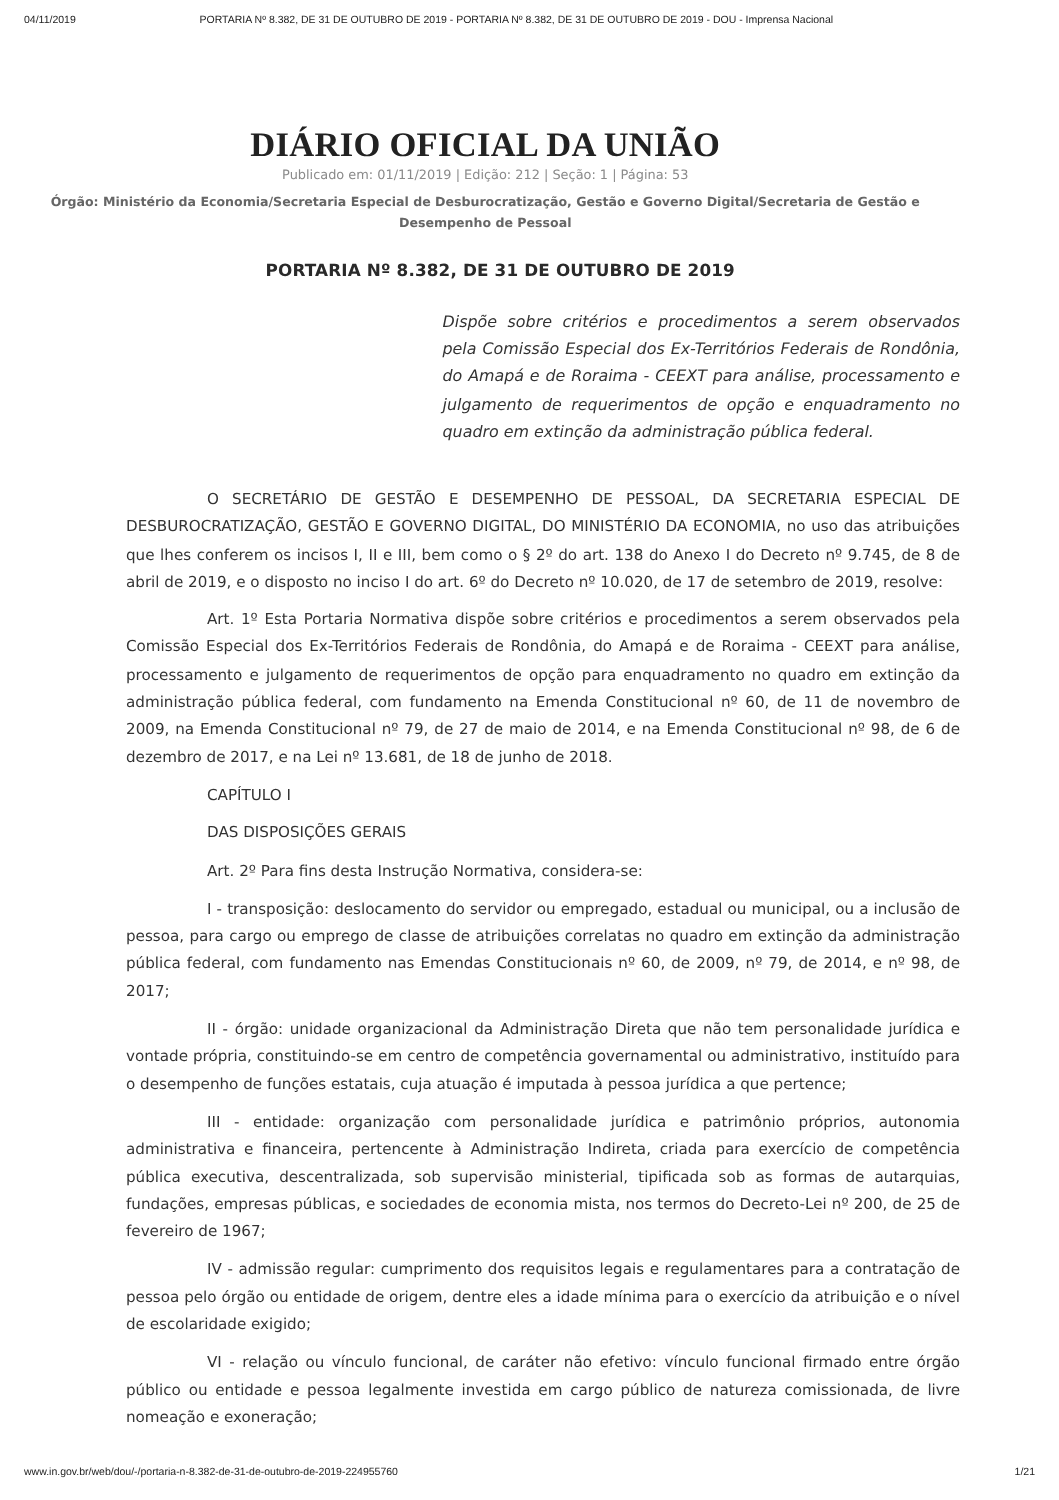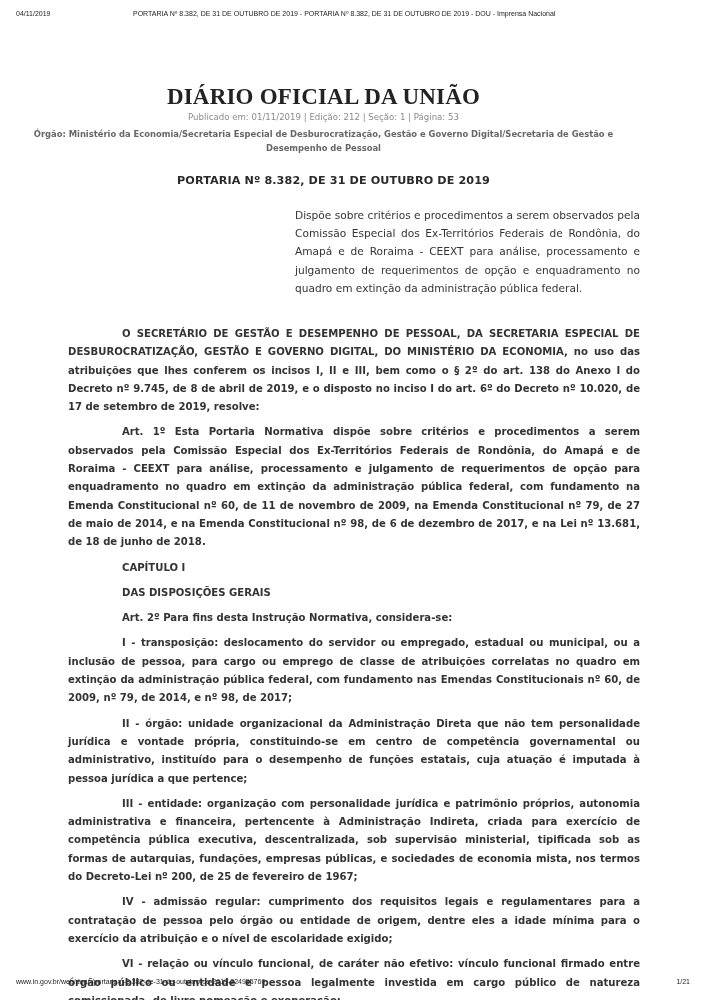--- a/index.html
+++ b/index.html
@@ -103,36 +103,36 @@
 
     .ementa {
       position: absolute;
       top: 206px;
       left: 295px;
       width: 345px;
       font-size: 10.6px;
       line-height: 18.2px;
       text-align: justify;
       color: #333;
+      font-style: italic;
     }
 
     .body-text {
       position: absolute;
       top: 325px;
       left: 68px;
       width: 572px;
       font-size: 10.1px;
       line-height: 18.3px;
       color: #333;
     }
     .body-text p {
-      margin: 0 0 7px 0;
+      margin: 0 0 7px 16px;
       text-indent: 54px;
       text-align: justify;
-      font-weight: bold;
     }
     .body-text p.heading {
       text-align: left;
     }
   </style>
 </head>
 <body>
 
 <div class="print-header">
   <span class="date">04/11/2019</span>

